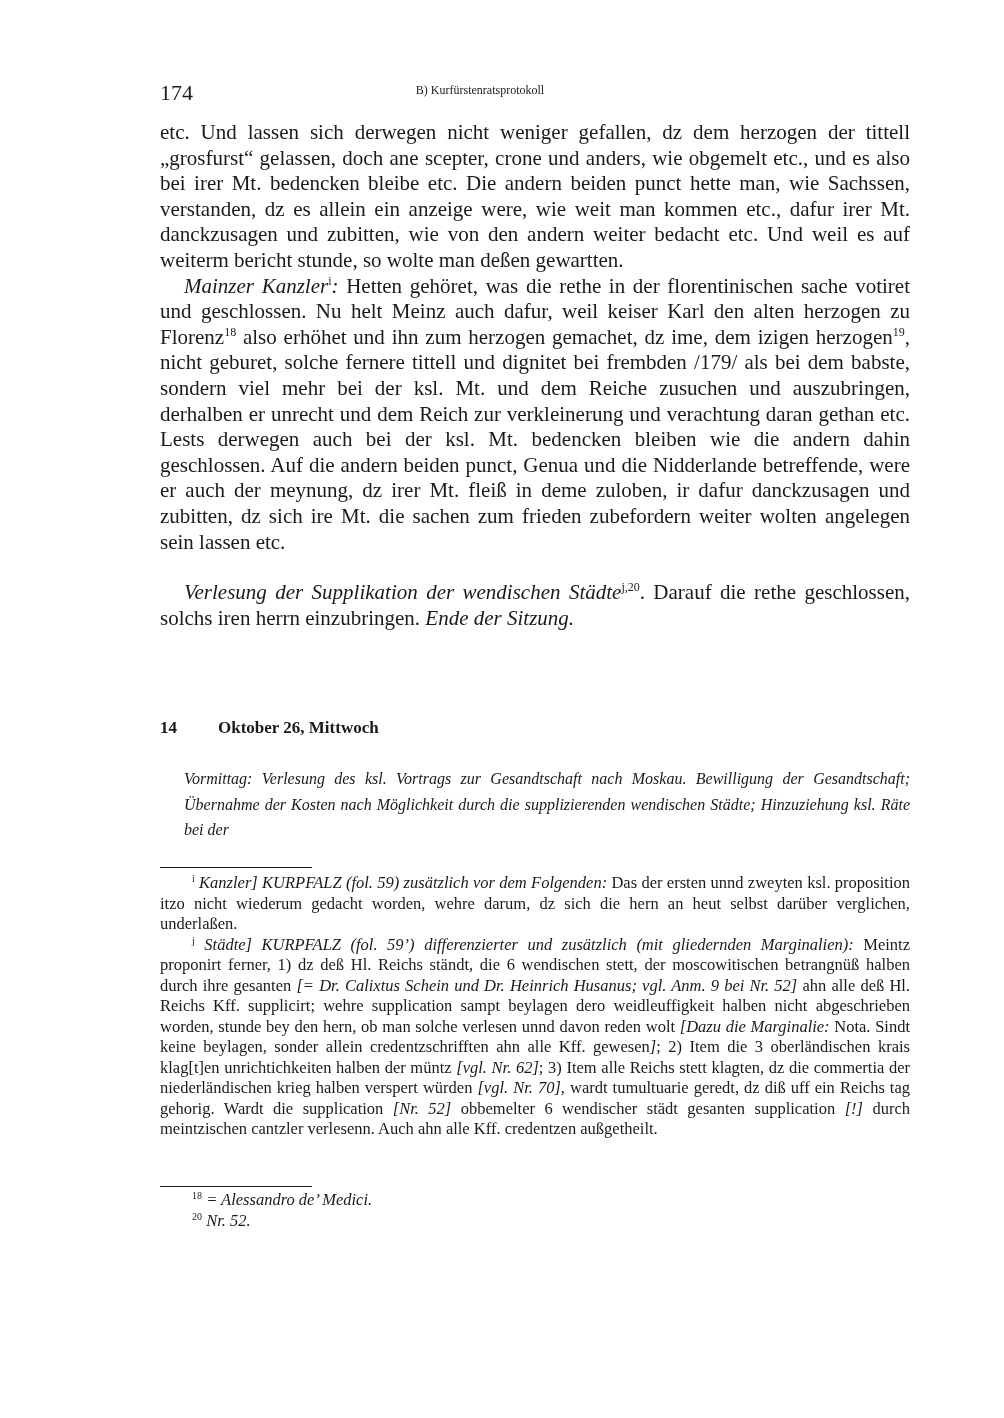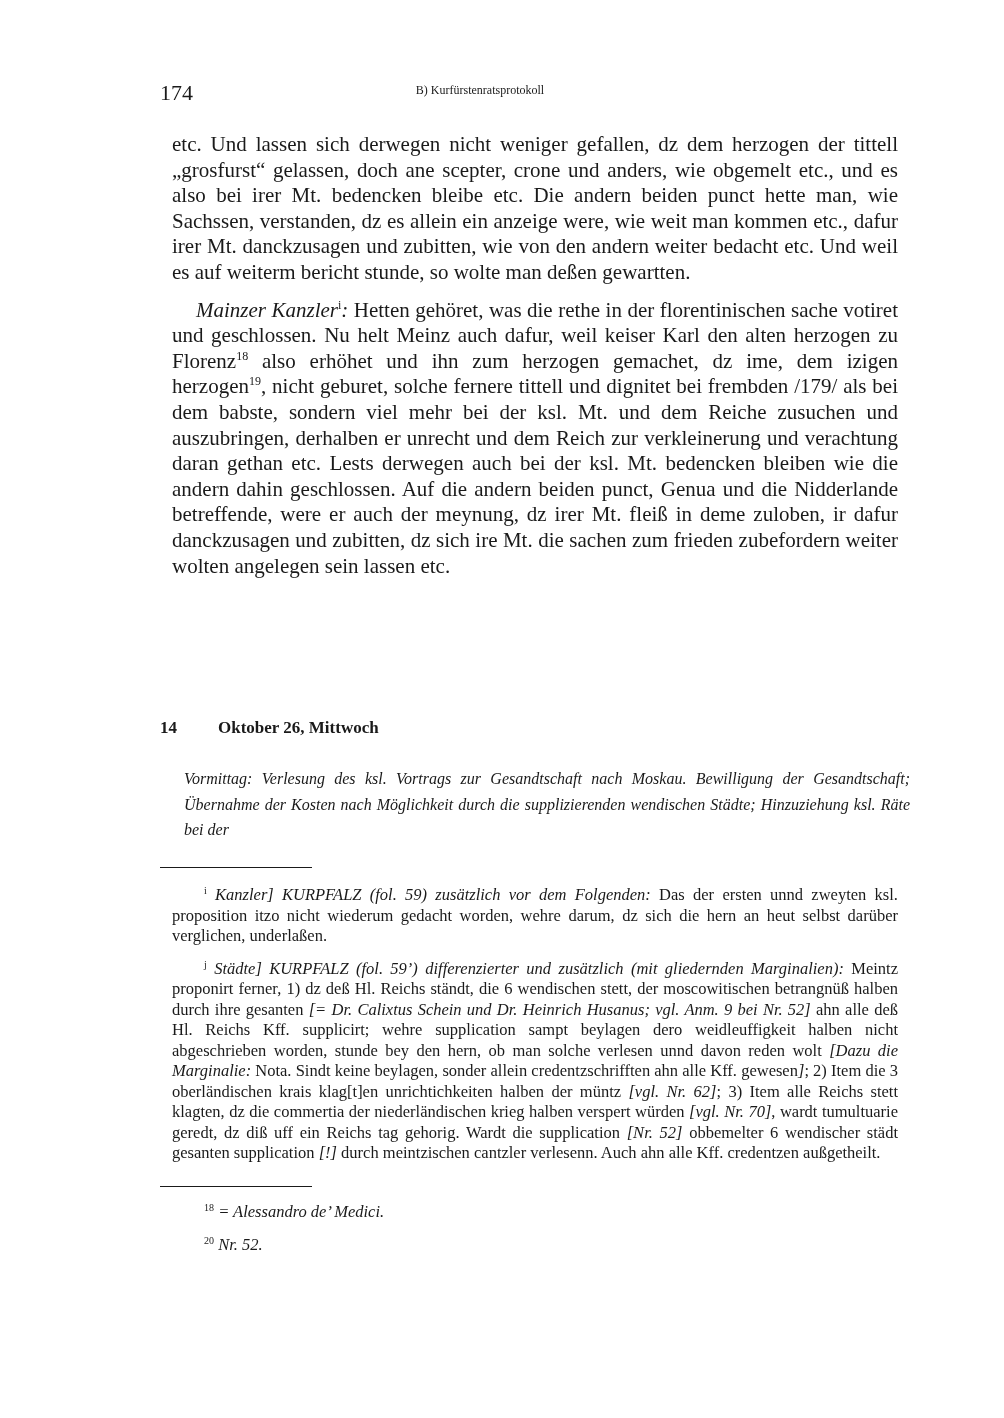--- a/index.html
+++ b/index.html
@@ -5,47 +5,48 @@
   html, body { margin: 0; padding: 0; background: #ffffff; }
   body {
     width: 1004px; height: 1418px; position: relative; overflow: hidden;
     font-family: "Liberation Serif", "DejaVu Serif", serif; color: #1a1a1a;
   }
   .page { position: absolute; left: 160px; top: 0; width: 750px; }
   .running-head { position: absolute; top: 80px; left: 0; width: 750px; height: 28px; }
   .page-number { position: absolute; left: 0; top: 0; font-size: 22px; }
   .running-title { position: absolute; left: 0; width: 640px; text-align: center; top: 3px; font-size: 12px; }
   .body-text { position: absolute; top: 120px; left: 0; width: 750px; font-size: 21px; line-height: 25.6px; text-align: justify; }
-  .body-text p { margin: 12px; }
+  .body-text p { margin: 0; }
   .indent { text-indent: 24px; }
   .gap { height: 25px; }
   sup { font-size: 12px; line-height: 0; vertical-align: super; }
   .section-head { position: absolute; top: 718px; left: 0; font-size: 17px; font-weight: bold; }
   .section-num { display: inline-block; width: 58px; }
   .summary { position: absolute; top: 766px; left: 24px; width: 726px; font-size: 16px; line-height: 25.6px; font-style: italic; text-align: justify; }
   .rule { position: absolute; left: 0; height: 1px; background: #1a1a1a; width: 152px; }
   .footnotes { position: absolute; left: 0; width: 750px; font-size: 16.5px; line-height: 20.5px; text-align: justify; }
-  .footnotes p { margin: 12px; text-indent: 32px; }
+  .footnotes p { margin: 0; text-indent: 32px; }
   .fn-mark { font-size: 10px; vertical-align: super; line-height: 0; font-style: normal; }
   i { }
 </style>
 </head>
 <body>
 
 <div class="page">
 
   <div class="running-head">
     <span class="page-number">174</span>
     <span class="running-title">B) Kurfürstenratsprotokoll</span>
   </div>
 
   <div class="body-text">
     <p>etc. Und lassen sich derwegen nicht weniger gefallen, dz dem herzogen der tittell „grosfurst“ gelassen, doch ane scepter, crone und anders, wie obgemelt etc., und es also bei irer Mt. bedencken bleibe etc. Die andern beiden punct hette man, wie Sachssen, verstanden, dz es allein ein anzeige were, wie weit man kommen etc., dafur irer Mt. danckzusagen und zubitten, wie von den andern weiter bedacht etc. Und weil es auf weiterm bericht stunde, so wolte man deßen gewartten.</p>
     <p class="indent"><i>Mainzer Kanzler</i><sup>i</sup><i>:</i><span> Hetten gehöret, was die rethe in der florentinischen sache votiret und geschlossen. Nu helt Meinz auch dafur, weil keiser Karl den alten herzogen zu Florenz</span><sup>18</sup><span> also erhöhet und ihn zum herzogen gemachet, dz ime, dem izigen herzogen</span><sup>19</sup><span>, nicht geburet, solche fernere tittell und dignitet bei frembden /179/ als bei dem babste, sondern viel mehr bei der ksl. Mt. und dem Reiche zusuchen und auszubringen, derhalben er unrecht und dem Reich zur verkleinerung und verachtung daran gethan etc. Lests derwegen auch bei der ksl. Mt. bedencken bleiben wie die andern dahin geschlossen. Auf die andern beiden punct, Genua und die Nidderlande betreffende, were er auch der meynung, dz irer Mt. fleiß in deme zuloben, ir dafur danckzusagen und zubitten, dz sich ire Mt. die sachen zum frieden zubefordern weiter wolten angelegen sein lassen etc.</span></p>
     <div class="gap"></div>
+    <p class="indent"><i>Verlesung der Supplikation der wendischen Städte</i><sup>j,20</sup><span>. Darauf die rethe geschlossen, solchs iren herrn einzubringen. </span><i>Ende der Sitzung.</i></p>
   </div>
 
   <div class="section-head">
     <span class="section-num">14</span><span>Oktober 26, Mittwoch</span>
   </div>
 
   <div class="summary">Vormittag: Verlesung des ksl. Vortrags zur Gesandtschaft nach Moskau. Bewilligung der Gesandtschaft; Übernahme der Kosten nach Möglichkeit durch die supplizierenden wendischen Städte; Hinzuziehung ksl. Räte bei der</div>
 
   <div class="rule" style="top:867px;"></div>
 

